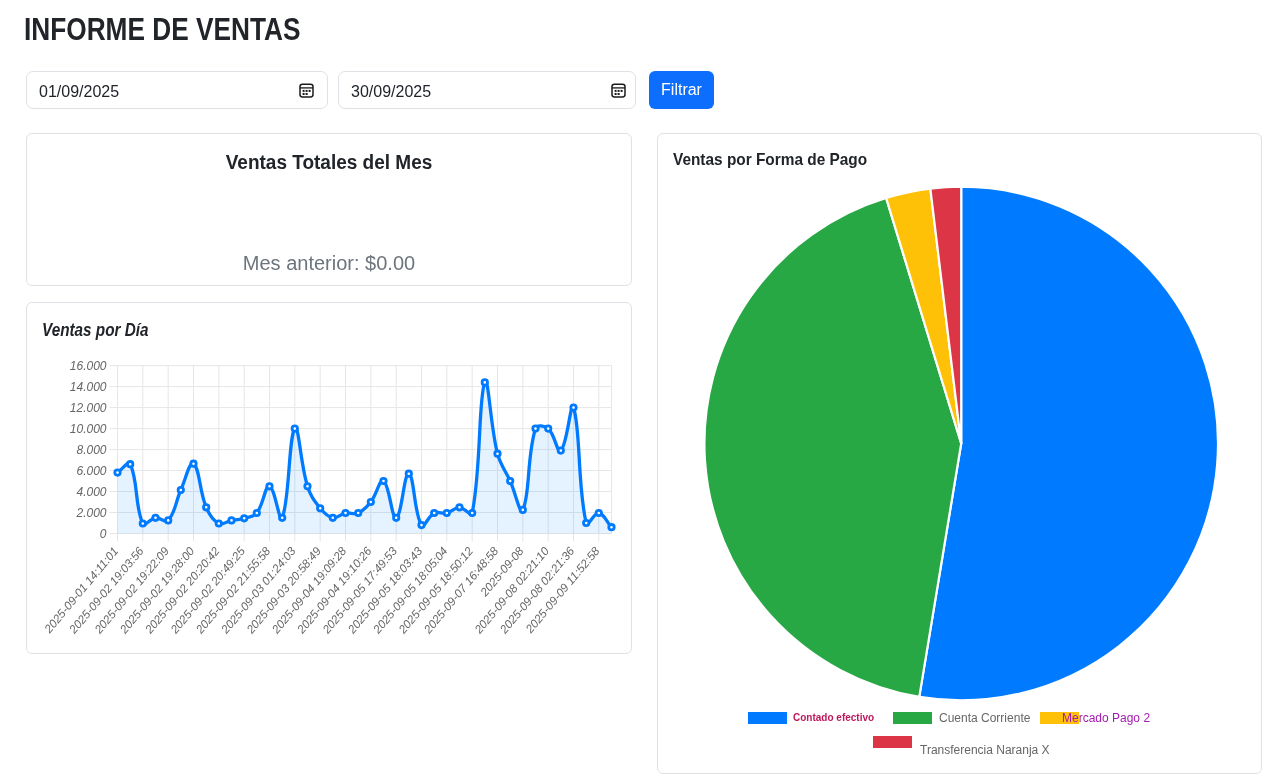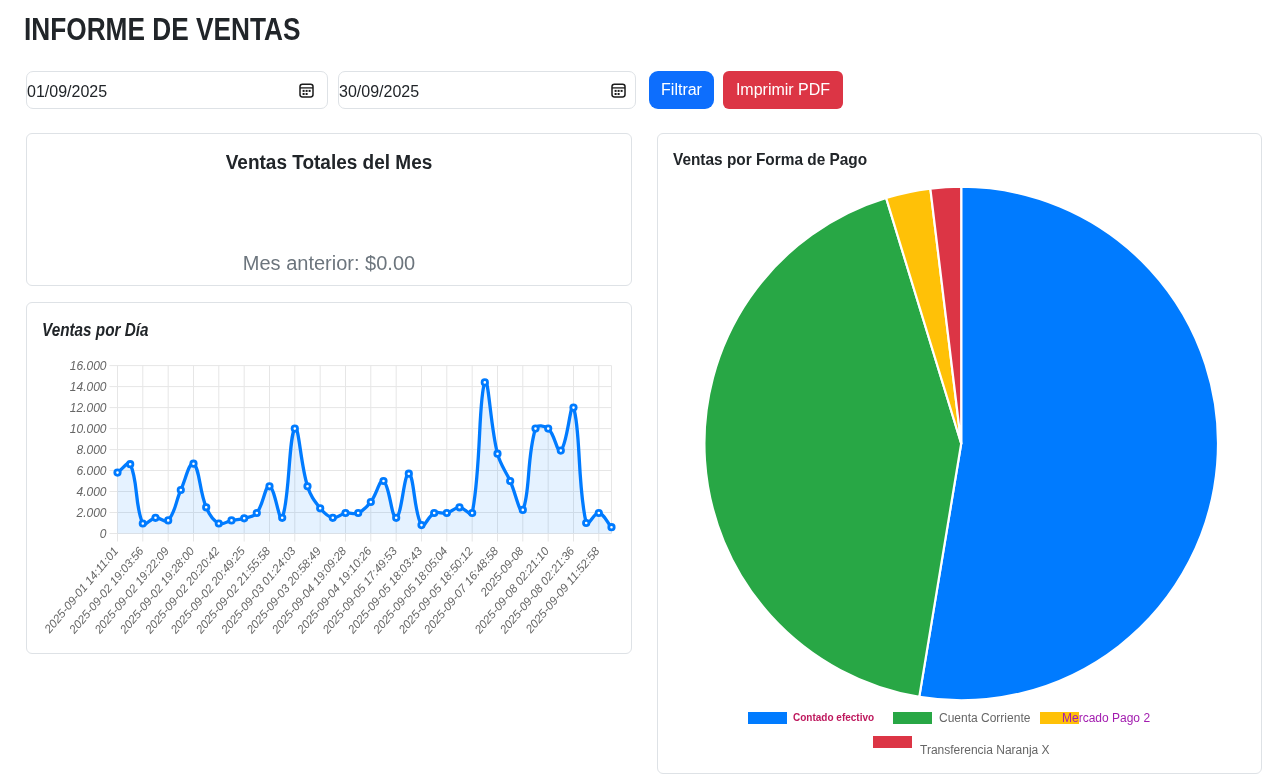--- a/index.html
+++ b/index.html
@@ -1,21 +1,21 @@
 <!DOCTYPE html>
 <html lang="es"><head>
 <meta charset="utf-8">
 <title>Informe de Ventas</title>
 <style>
   * { margin:0; padding:0; box-sizing:border-box; }
   html,body { background:#ffffff; font-family:"Liberation Sans", sans-serif; }
   .page { position:relative; width:1274px; height:782px; overflow:hidden; }
   .card { position:absolute; background:#fff; border:1px solid #dee2e6; border-radius:6px; }
   .input { position:absolute; height:38px; border:1px solid #dee2e6; border-radius:7px;
-            font-size:16px; color:#212529; line-height:40px; }
+            font-size:16px; color:#212529; line-height:40px; padding-left:12px; }
   .btn { position:absolute; height:38px; border:none; border-radius:6px; color:#fff;
           font-size:16px; line-height:38px; text-align:center; font-family:inherit; }
 </style>
 </head>
 <body>
 <div class="page">
   <div style="position:absolute;left:24px;top:12px;font-size:30.5px;font-weight:bold;color:#212529;transform:scaleX(0.86);transform-origin:0 0;white-space:nowrap;">INFORME DE VENTAS</div>
 
   <div class="input" style="left:26px;top:71px;width:302px;">01/09/2025</div>
   <svg width="15" height="15" viewBox="0 0 15 15" style="position:absolute;left:299px;top:83px;">
@@ -30,22 +30,21 @@
   <div class="input" style="left:338px;top:71px;width:298px;">30/09/2025</div>
   <svg width="15" height="15" viewBox="0 0 15 15" style="position:absolute;left:611px;top:83px;">
 <rect x="1" y="1.2" width="13" height="12.8" rx="2.4" fill="none" stroke="#1b1b1b" stroke-width="1.5"></rect>
 <line x1="1" y1="4.9" x2="14" y2="4.9" stroke="#1b1b1b" stroke-width="1.3"></line>
 <rect x="3.6" y="6.9" width="2" height="2" fill="#1b1b1b"></rect>
 <rect x="6.6" y="6.9" width="2" height="2" fill="#1b1b1b"></rect>
 <rect x="9.6" y="6.9" width="2" height="2" fill="#1b1b1b"></rect>
 <rect x="3.6" y="10" width="2" height="2" fill="#1b1b1b"></rect>
 <rect x="6.6" y="10" width="2" height="2" fill="#1b1b1b"></rect>
 </svg>
-  <div class="btn" style="left:649px;top:71px;width:65px;background:#0d6efd;border-radius:9px;">Filtrar</div>
-  <div class="btn" style="left:723px;top:71px;width:120px;background:#dc3545;">Imprimir PDF</div>
+  <div class="btn" style="left:649px;top:71px;width:65px;background:#0d6efd;">Filtrar</div>
 
   <div class="card" style="left:26px;top:133px;width:606px;height:153px;">
     <div style="position:absolute;left:0;top:17px;width:100%;text-align:center;font-size:20px;font-weight:bold;color:#212529;transform:scaleX(0.95);">Ventas Totales del Mes</div>
     <div style="position:absolute;left:0;top:118px;width:100%;text-align:center;font-size:20px;color:#6c757d;">Mes anterior: $0.00</div>
   </div>
 
   <div class="card" style="left:26px;top:302px;width:606px;height:352px;font-style:italic;">
     <div style="position:absolute;left:15px;top:17px;font-size:18px;font-weight:bold;color:#212529;transform:scaleX(0.85);transform-origin:0 0;white-space:nowrap;">Ventas por Día</div>
     <svg width="606" height="351" viewBox="0 0 606 351" style="position:absolute;left:0;top:0;">
 <line x1="82.5" y1="230.5" x2="584.5" y2="230.5" stroke="#e6e6e6" stroke-width="1"></line>

